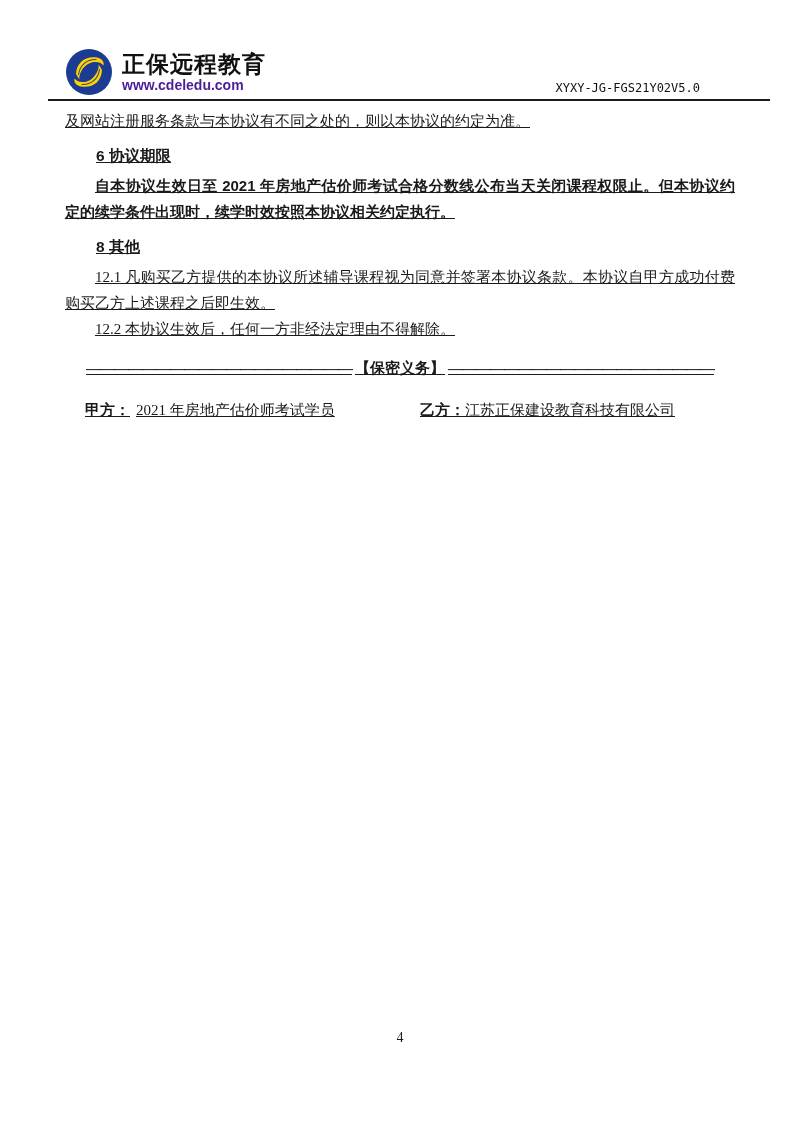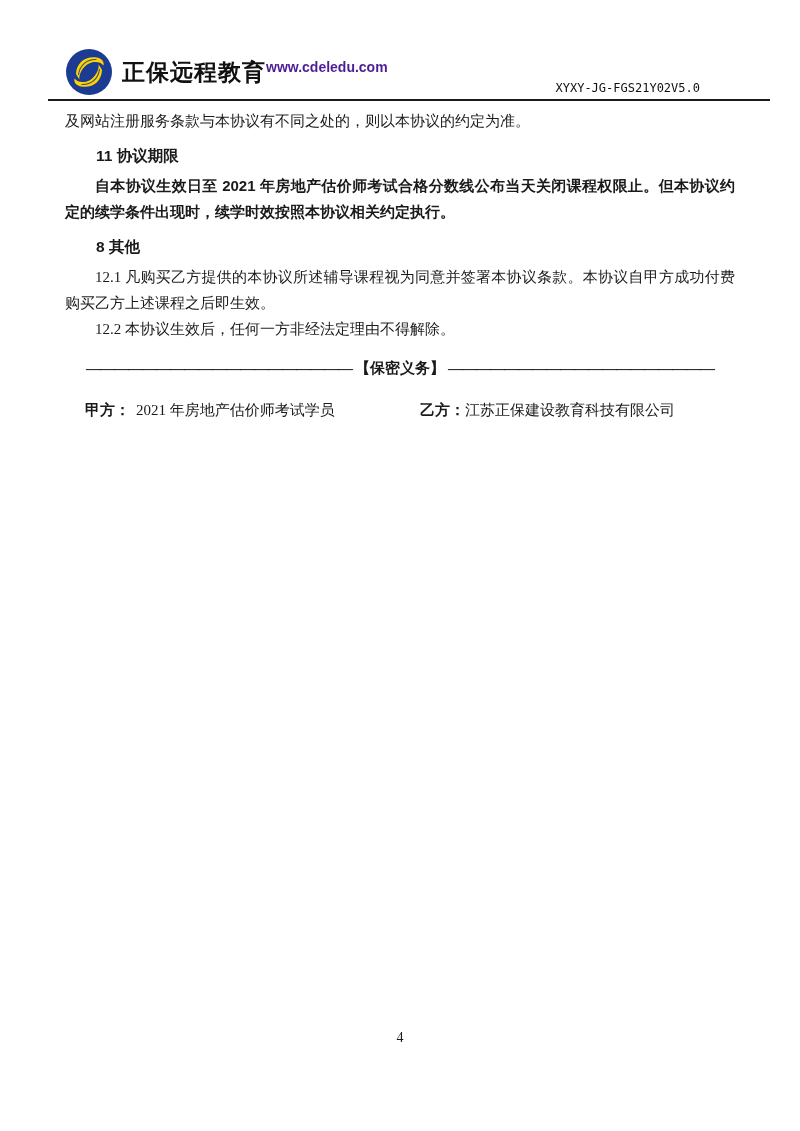--- a/index.html
+++ b/index.html
@@ -16,41 +16,41 @@
   .content { padding:0 65px; }
 
   
   .header-row {
     display:flex; justify-content:space-between; align-items:flex-end;
     margin-top:48px;
     padding-left:0;
   }
   .logo-block { display:flex; align-items:center; gap:9px; }
   .logo-mark { width:48px; height:48px; flex:0 0 auto; }
-  .logo-text-col { display:flex; flex-direction:row; justify-content:center; }
+  .logo-text-col { display:flex; flex-direction:column; justify-content:center; }
   .brand-name {
     font-family:"Liberation Sans","DejaVu Sans",sans-serif;
     font-weight:bold; font-size:23px; color:#111; letter-spacing:1px; line-height:26px;
   }
   .brand-site {
     font-family:"Liberation Sans","DejaVu Sans",sans-serif;
     font-weight:bold; font-size:14px; color:#4c1d95; line-height:16px;
   }
   .doc-code {
     font-family:"DejaVu Sans Mono","Liberation Mono",monospace;
     font-size:12px; color:#111;
     margin-right:35px; padding-bottom:1px;
   }
   .header-rule {
     border-top:2px solid #1a1a1a;
     margin:3px 30px 0 48px; 
   }
 
   
-  .doc-body { margin-top:7px; font-size:15px; line-height:26px; text-align:justify; }
+  .doc-body { margin-top:7px; font-size:15px; line-height:26px; text-align:justify;text-decoration:underline; }
   .doc-body p { text-indent:2em; }
   p.no-indent { text-indent:0; }
   .sec-heading {
     font-size:15.5px; font-weight:bold; text-indent:2em;
     margin:11px 0 6px 0; line-height:22px;
     font-family:"Liberation Sans","DejaVu Sans",sans-serif;
   }
   p.bold-para { font-weight:bold; font-family:"Liberation Sans","DejaVu Sans",sans-serif; }
 
   
@@ -108,21 +108,21 @@
     </div>
   </div>
   <div class="header-rule"></div>
 
   <div class="content doc-body">
 
     <p class="no-indent">及网站注册服务条款与本协议有不同之处的，则以本协议的约定为准。</p>
 
 
     <div>
-      <div class="sec-heading">11 协议期限</div>
+      <div class="sec-heading">6 协议期限</div>
       <p class="bold-para">自本协议生效日至 2021 年房地产估价师考试合格分数线公布当天关闭课程权限止。但本协议约定的续学条件出现时，续学时效按照本协议相关约定执行。</p>
     </div>
 
     <div>
       <div class="sec-heading">8 其他</div>
       <p>12.1 凡购买乙方提供的本协议所述辅导课程视为同意并签署本协议条款。本协议自甲方成功付费购买乙方上述课程之后即生效。</p>
       <p>12.2 本协议生效后，任何一方非经法定理由不得解除。</p>
     </div>
 
     <div class="no-text-row">

